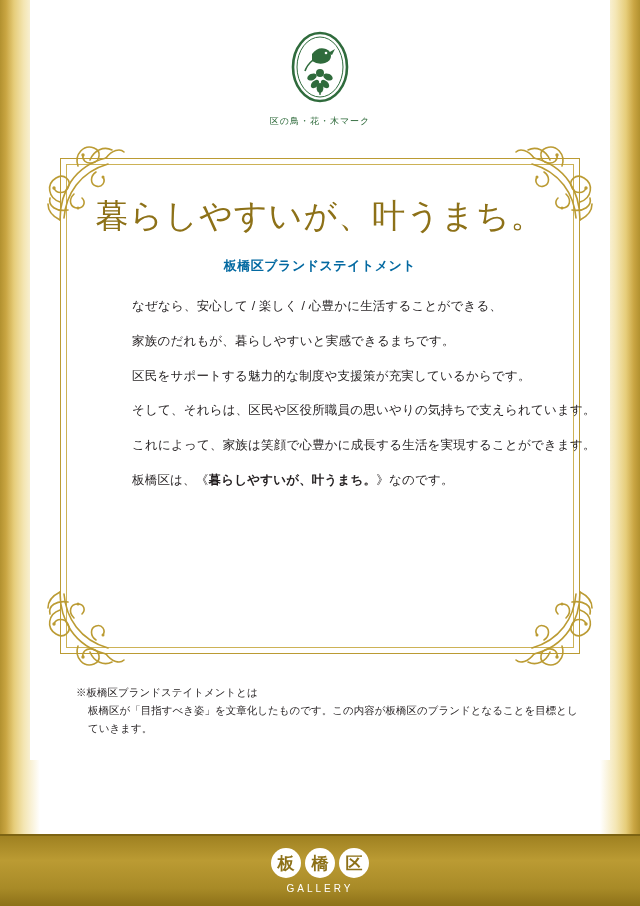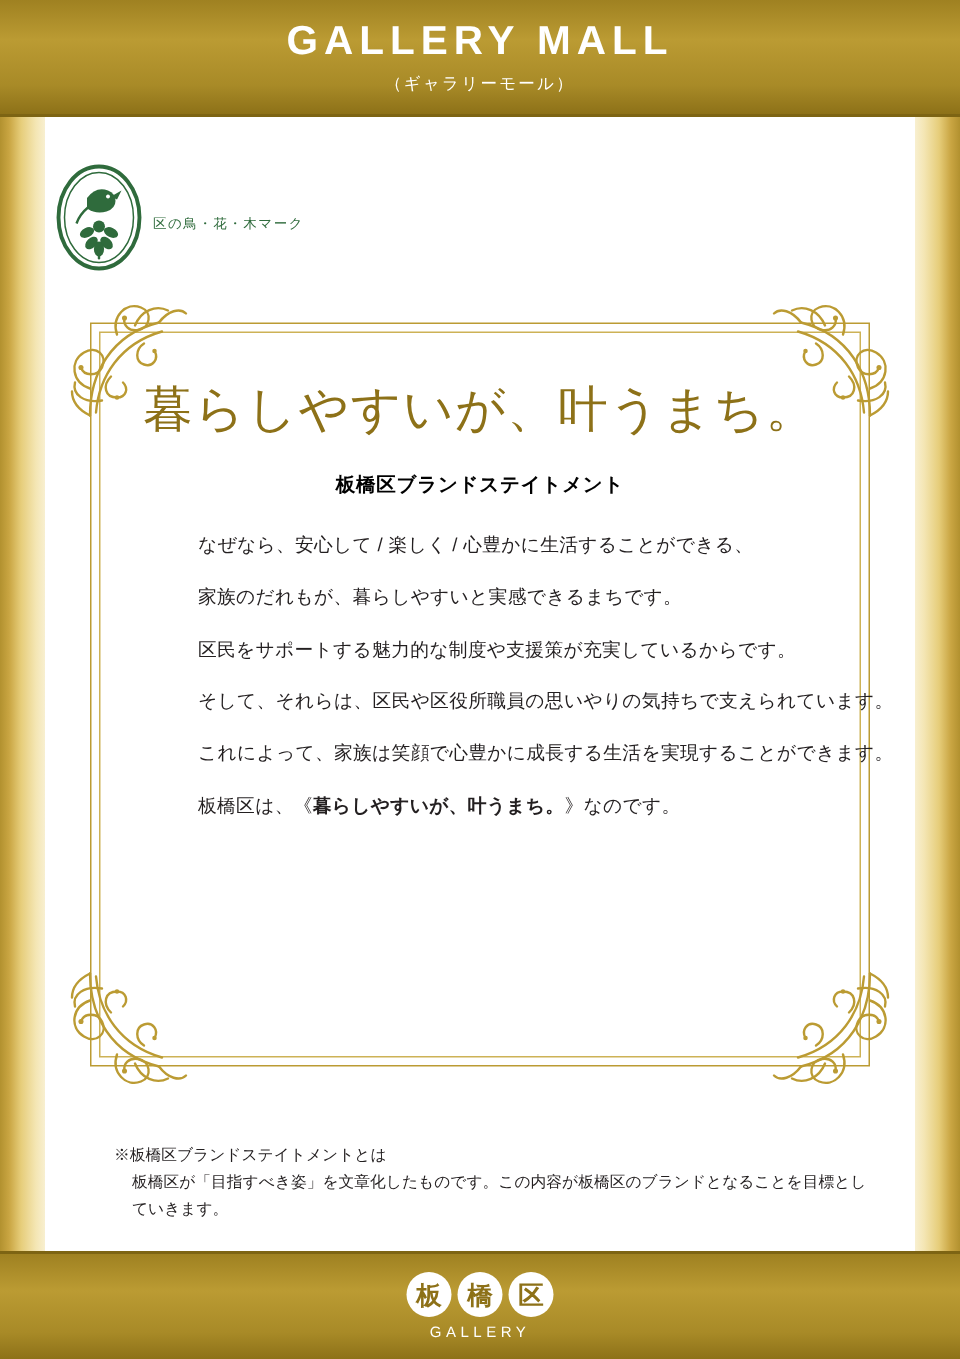--- a/index.html
+++ b/index.html
@@ -53,21 +53,21 @@
   .main {
     position: relative;
     margin: 0 30px;
     height: 760px;
     background: #ffffff;
   }
 
   
   .emblem-wrap {
     display: flex;
-    flex-direction: row;
+    flex-direction: column;
     align-items: center;
     padding-top: 27px;
   }
   .emblem {
     width: 72px;
     height: 80px;
   }
   .emblem-caption {
     margin-top: 8px;
     font-size: 9px;
@@ -112,21 +112,21 @@
     text-align: center;
     color: #8d7118;
     font-family: "DejaVu Serif", serif;
     font-size: 33px;
     letter-spacing: 1px;
     font-weight: 500;
     margin-top: 14px;
   }
   .statement-label {
     text-align: center;
-    color: #000000;
+    color: #0369a1;
     font-size: 13px;
     font-weight: bold;
     letter-spacing: 0.5px;
     margin-top: 18px;
   }
   .body-lines {
     margin-top: 22px;
     padding-left: 52px;
     padding-right: 20px;
   }
@@ -184,24 +184,20 @@
     color: #ffffff;
     font-size: 10px;
     letter-spacing: 3px;
   }
 </style>
 </head>
 <body>
 
 <div class="page">
 
-  <div class="header">
-    <div class="header-title">GALLERY MALL</div>
-    <div class="header-sub">（ギャラリーモール）</div>
-  </div>
 
   <div class="main">
 
     <div class="emblem-wrap">
       <span class="emblem">
         <svg viewBox="0 0 72 80" xmlns="http://www.w3.org/2000/svg" aria-hidden="true">
           <ellipse cx="36" cy="40" rx="27" ry="34" fill="none" stroke="#2f6b3c" stroke-width="2.6"></ellipse>
           <ellipse cx="36" cy="40" rx="23" ry="30" fill="none" stroke="#2f6b3c" stroke-width="1"></ellipse>
 
           <path d="M28 27 q6 -8 14 -5 q5 2 5 7 q0 5 -6 7 q-7 2 -13 -2 z" fill="#2f6b3c"></path>

